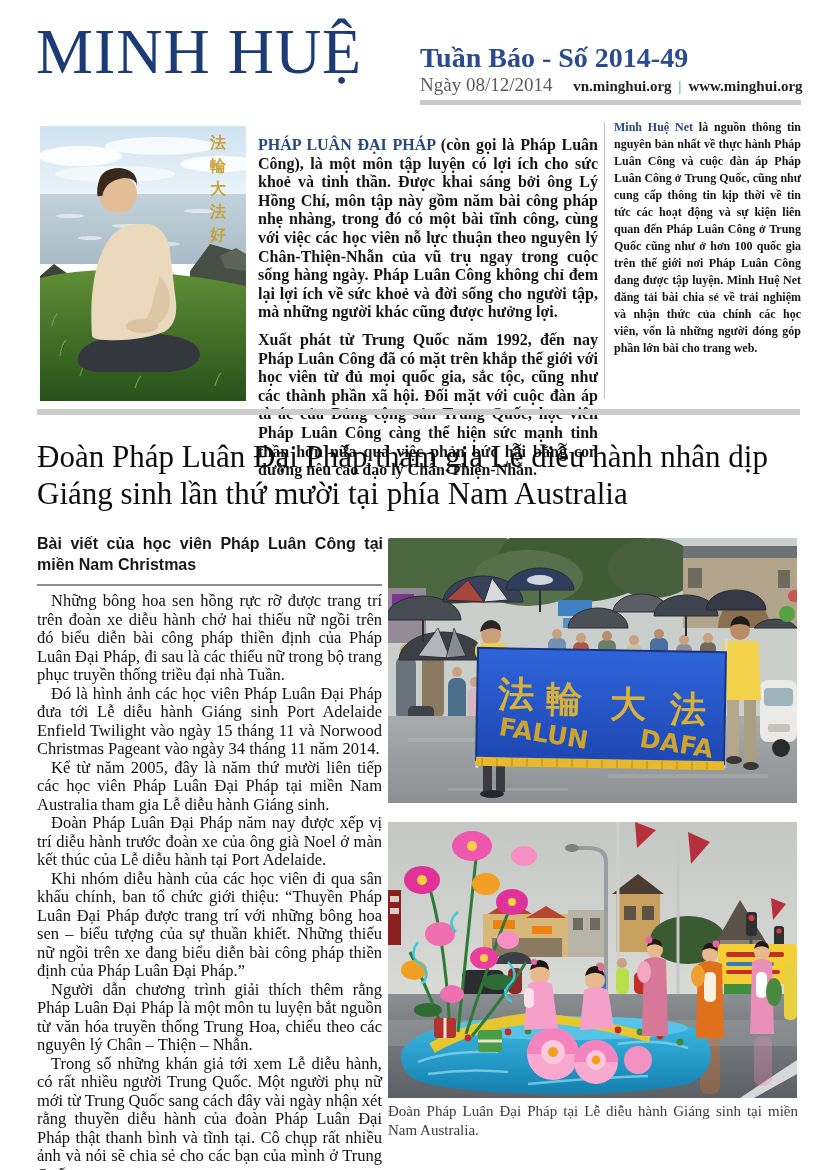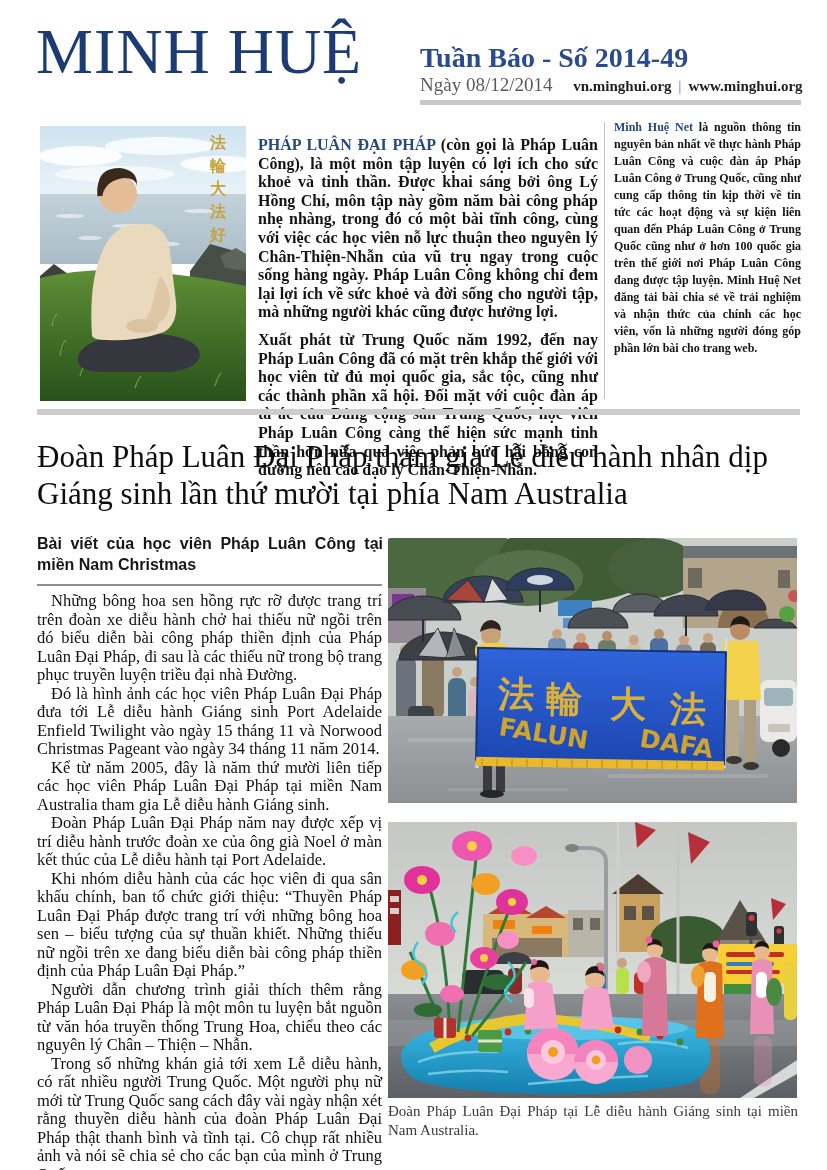--- a/index.html
+++ b/index.html
@@ -130,21 +130,21 @@
   <div class="abs col-side">
     <p><span class="lead-blue">Minh Huệ Net</span><span> là nguồn thông tin nguyên bản nhất về thực hành Pháp Luân Công và cuộc đàn áp Pháp Luân Công ở Trung Quốc, cũng như cung cấp thông tin kịp thời về tin tức các hoạt động và sự kiện liên quan đến Pháp Luân Công ở Trung Quốc cũng như ở hơn 100 quốc gia trên thế giới nơi Pháp Luân Công đang được tập luyện. Minh Huệ Net đăng tải bài chia sẻ về trải nghiệm và nhận thức của chính các học viên, vốn là những người đóng góp phần lớn bài cho trang web.</span></p>
   </div>
   <div class="abs section-divider"></div>
 
   <h1 class="abs headline" style="margin:0;">Đoàn Pháp Luân Đại Pháp tham gia Lễ diễu hành nhân dịp Giáng sinh lần thứ mười tại phía Nam Australia</h1>
   <div class="abs byline">Bài viết của học viên Pháp Luân Công tại miền Nam Christmas</div>
   <div class="abs byline-rule"></div>
 
   <div class="abs body-col">
-    <p>Những bông hoa sen hồng rực rỡ được trang trí trên đoàn xe diễu hành chở hai thiếu nữ ngồi trên đó biểu diễn bài công pháp thiền định của Pháp Luân Đại Pháp, đi sau là các thiếu nữ trong bộ trang phục truyền luyện triều đại nhà Đường.</p>
+    <p>Những bông hoa sen hồng rực rỡ được trang trí trên đoàn xe diễu hành chở hai thiếu nữ ngồi trên đó biểu diễn bài công pháp thiền định của Pháp Luân Đại Pháp, đi sau là các thiếu nữ trong bộ trang phục truyền thống triều đại nhà Tuần.</p>
     <p>Đó là hình ảnh các học viên Pháp Luân Đại Pháp đưa tới Lễ diễu hành Giáng sinh Port Adelaide Enfield Twilight vào ngày 15 tháng 11 và Norwood Christmas Pageant vào ngày 34 tháng 11 năm 2014.</p>
     <p>Kể từ năm 2005, đây là năm thứ mười liên tiếp các học viên Pháp Luân Đại Pháp tại miền Nam Australia tham gia Lễ diễu hành Giáng sinh.</p>
     <p>Đoàn Pháp Luân Đại Pháp năm nay được xếp vị trí diễu hành trước đoàn xe của ông già Noel ở màn kết thúc của Lễ diễu hành tại Port Adelaide.</p>
     <p>Khi nhóm diễu hành của các học viên đi qua sân khấu chính, ban tổ chức giới thiệu: “Thuyền Pháp Luân Đại Pháp được trang trí với những bông hoa sen – biểu tượng của sự thuần khiết. Những thiếu nữ ngồi trên xe đang biểu diễn bài công pháp thiền định của Pháp Luân Đại Pháp.”</p>
     <p>Người dẫn chương trình giải thích thêm rằng Pháp Luân Đại Pháp là một môn tu luyện bắt nguồn từ văn hóa truyền thống Trung Hoa, chiểu theo các nguyên lý Chân – Thiện – Nhẫn.</p>
     <p><span>Trong số những khán giả tới xem Lễ diễu hành, có rất nhiều người Trung Quốc. Một người phụ nữ mới từ Trung Quốc sang cách đây vài ngày nhận xét rằng thuyền diễu hành của đoàn Pháp Luân Đại Pháp thật thanh bình và tĩnh tại. Cô chụp rất nhiều ảnh và nói sẽ chia sẻ cho các bạn của mình ở Trung Quốc.</span> <span class="end-mark">■</span></p>
   </div>
 
   <div class="abs photo-b">
     <svg width="409" height="265" viewBox="0 0 409 265">

